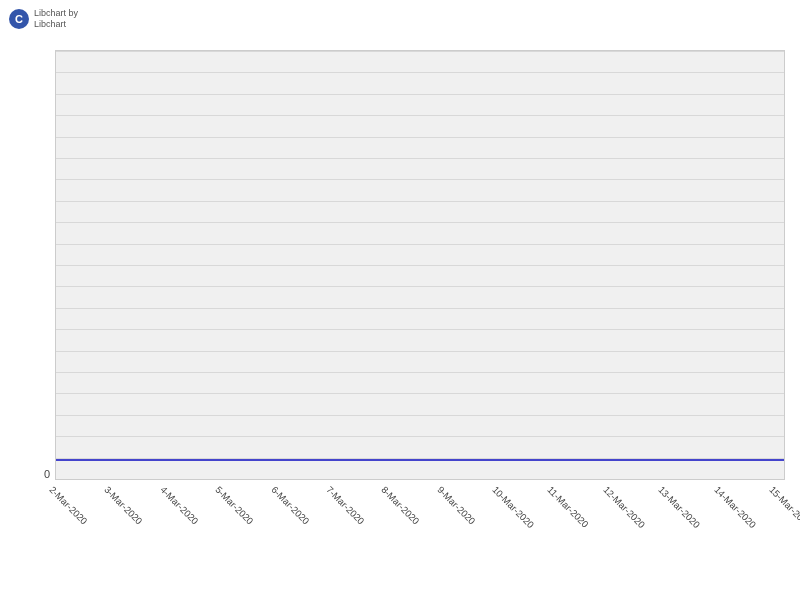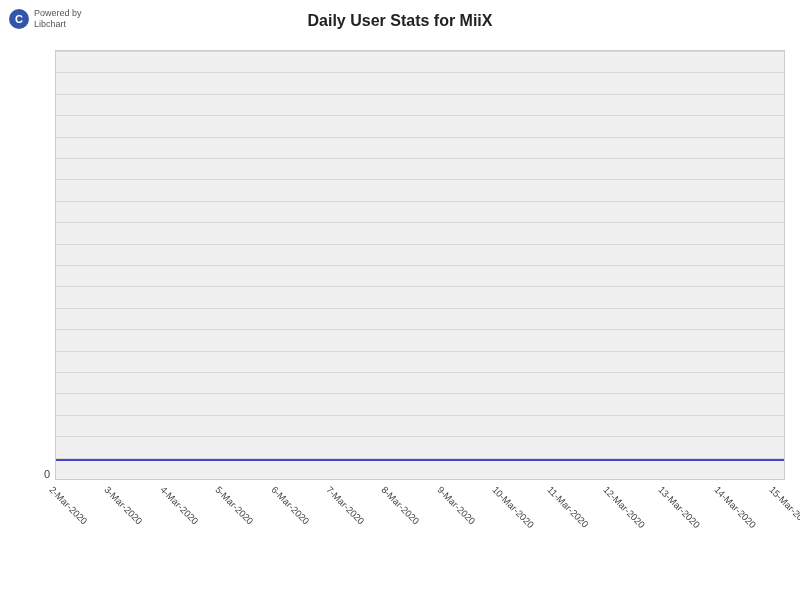--- a/index.html
+++ b/index.html
@@ -114,28 +114,25 @@
 <body>
 
 <div class="chart-container">
 
   <div class="logo-area">
     <svg class="logo-icon" viewBox="0 0 22 22">
       <circle cx="11" cy="11" r="10" fill="#3355aa"></circle>
       <text x="11" y="15" text-anchor="middle" fill="white" font-size="11" font-weight="bold">C</text>
     </svg>
     <div class="logo-text">
-      <div>Powered by</div>
+      <div>Libchart by</div>
       <div>Libchart</div>
     </div>
   </div>
 
-  <div class="chart-title">
-    <span>Daily User Stats for MiiX</span>
-  </div>
 
   <div class="y-axis">
     <span class="y-label">0</span>
   </div>
 
   <div class="chart-area">
 
     <div class="grid-lines" id="grid-lines-container">
         <div class="grid-line" style="top: 0%;"></div>
         <div class="grid-line" style="top: 5%;"></div>

